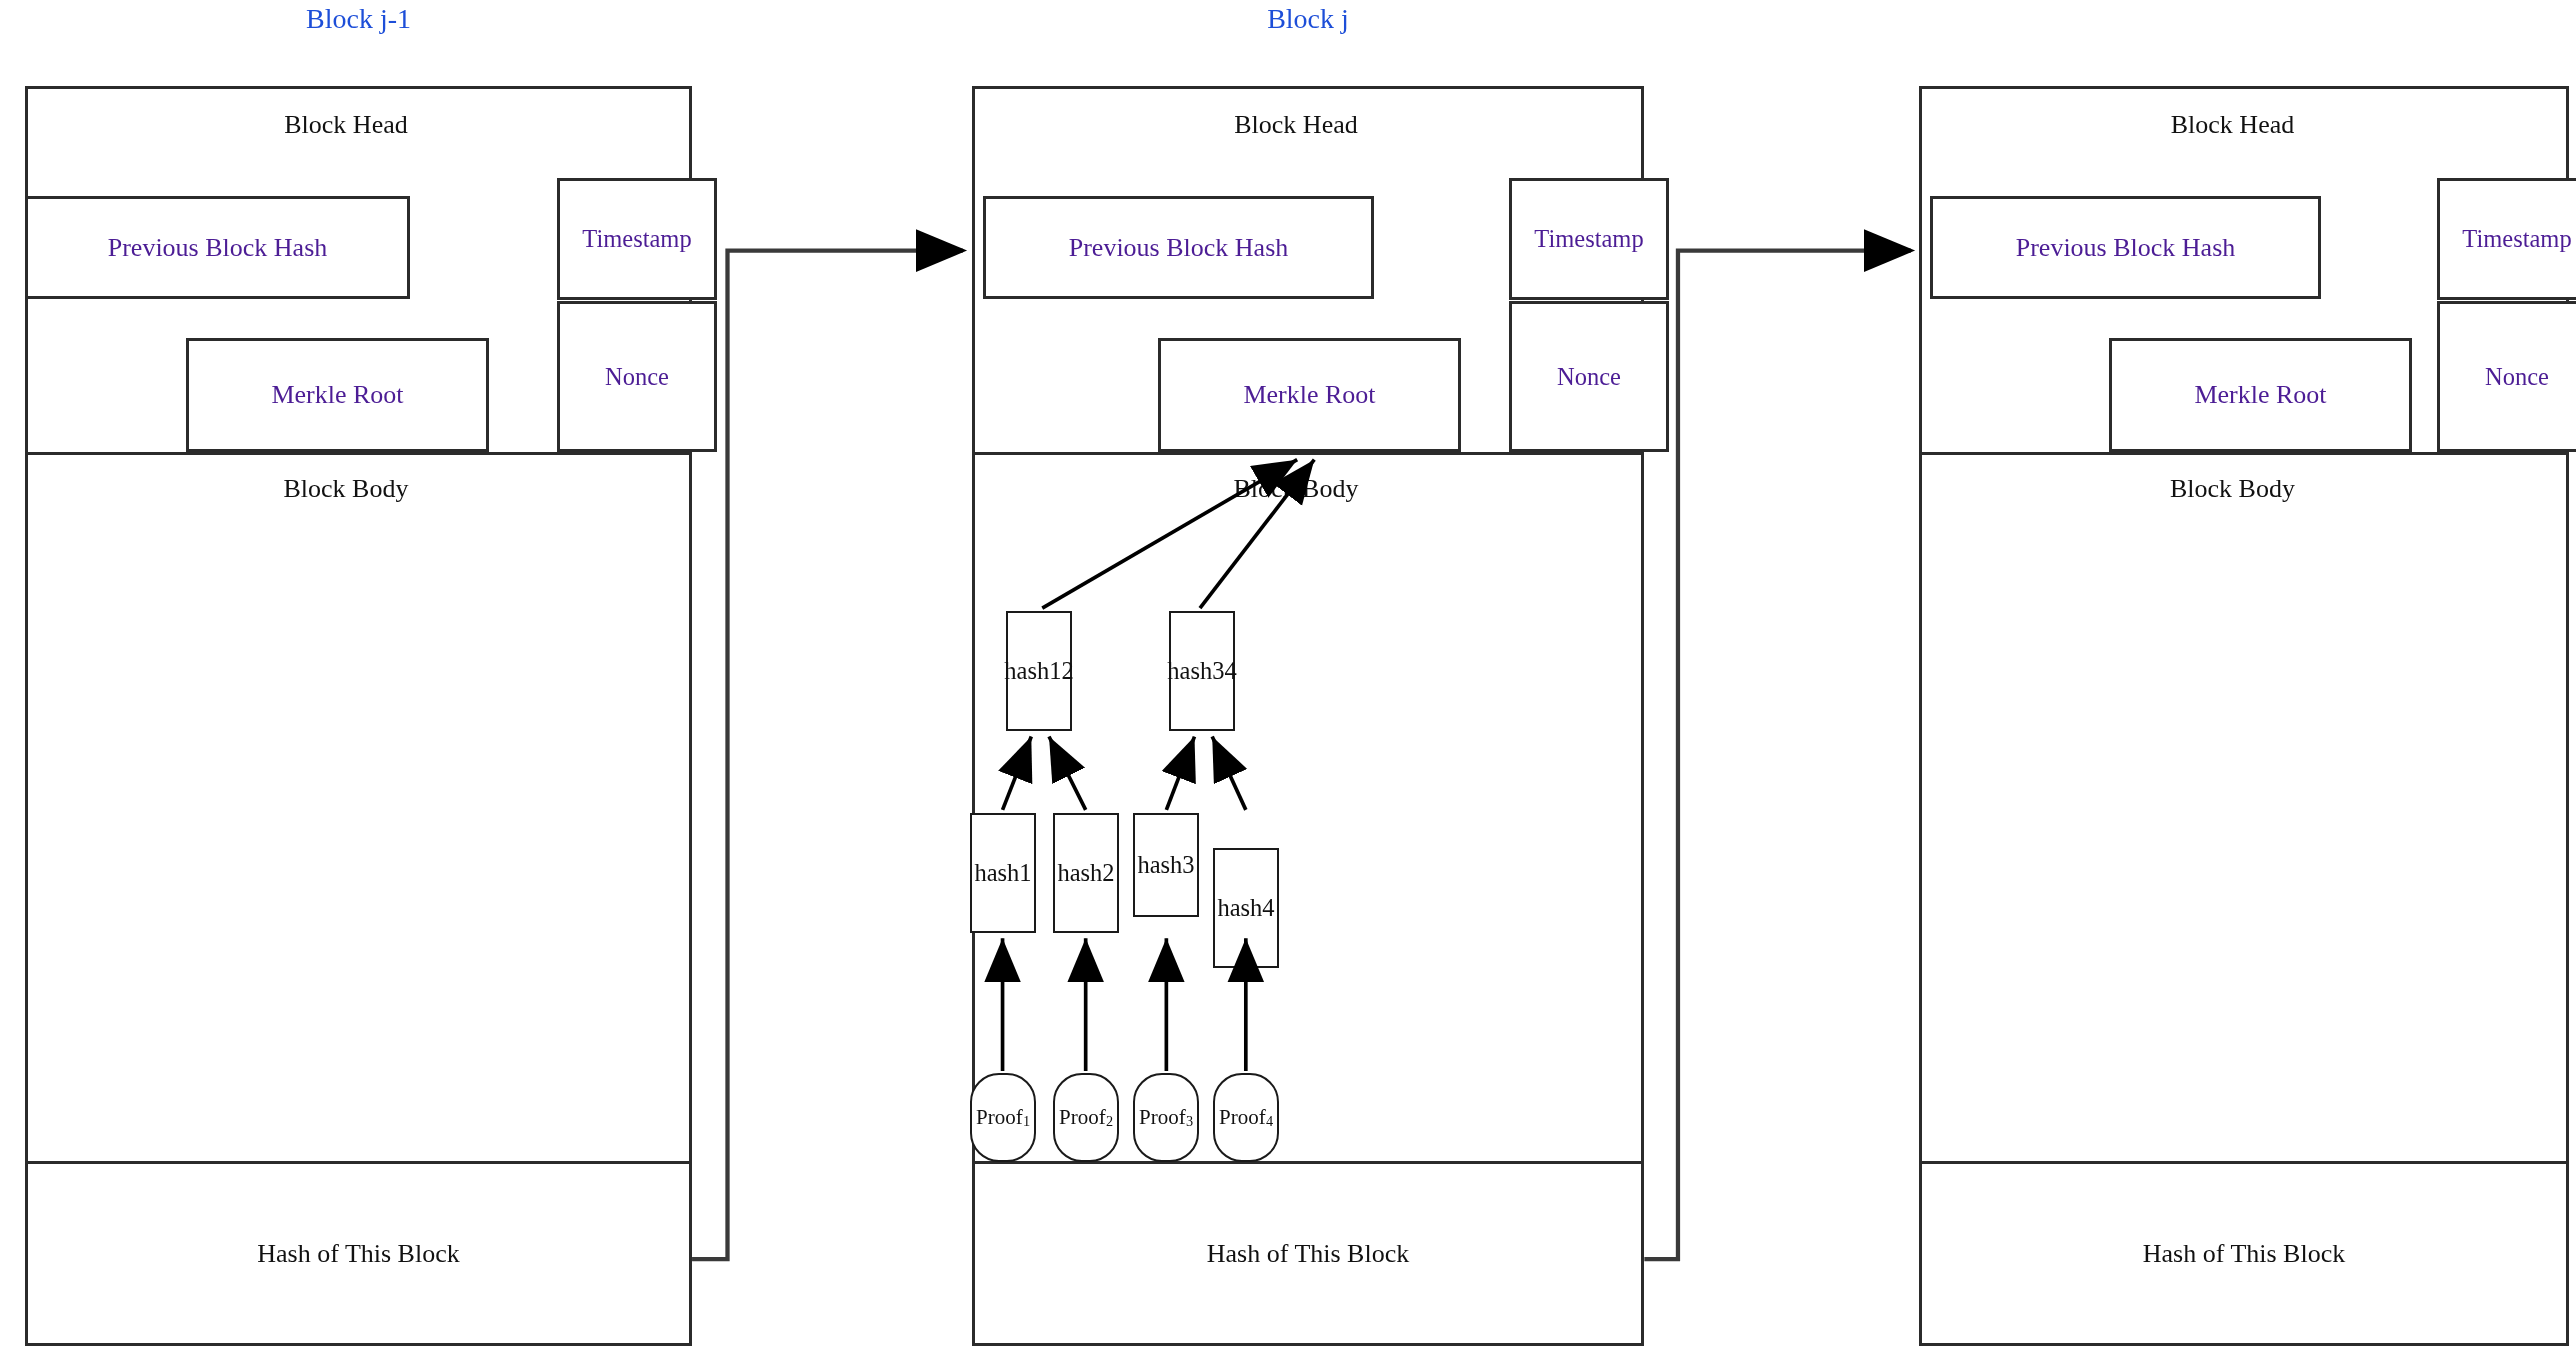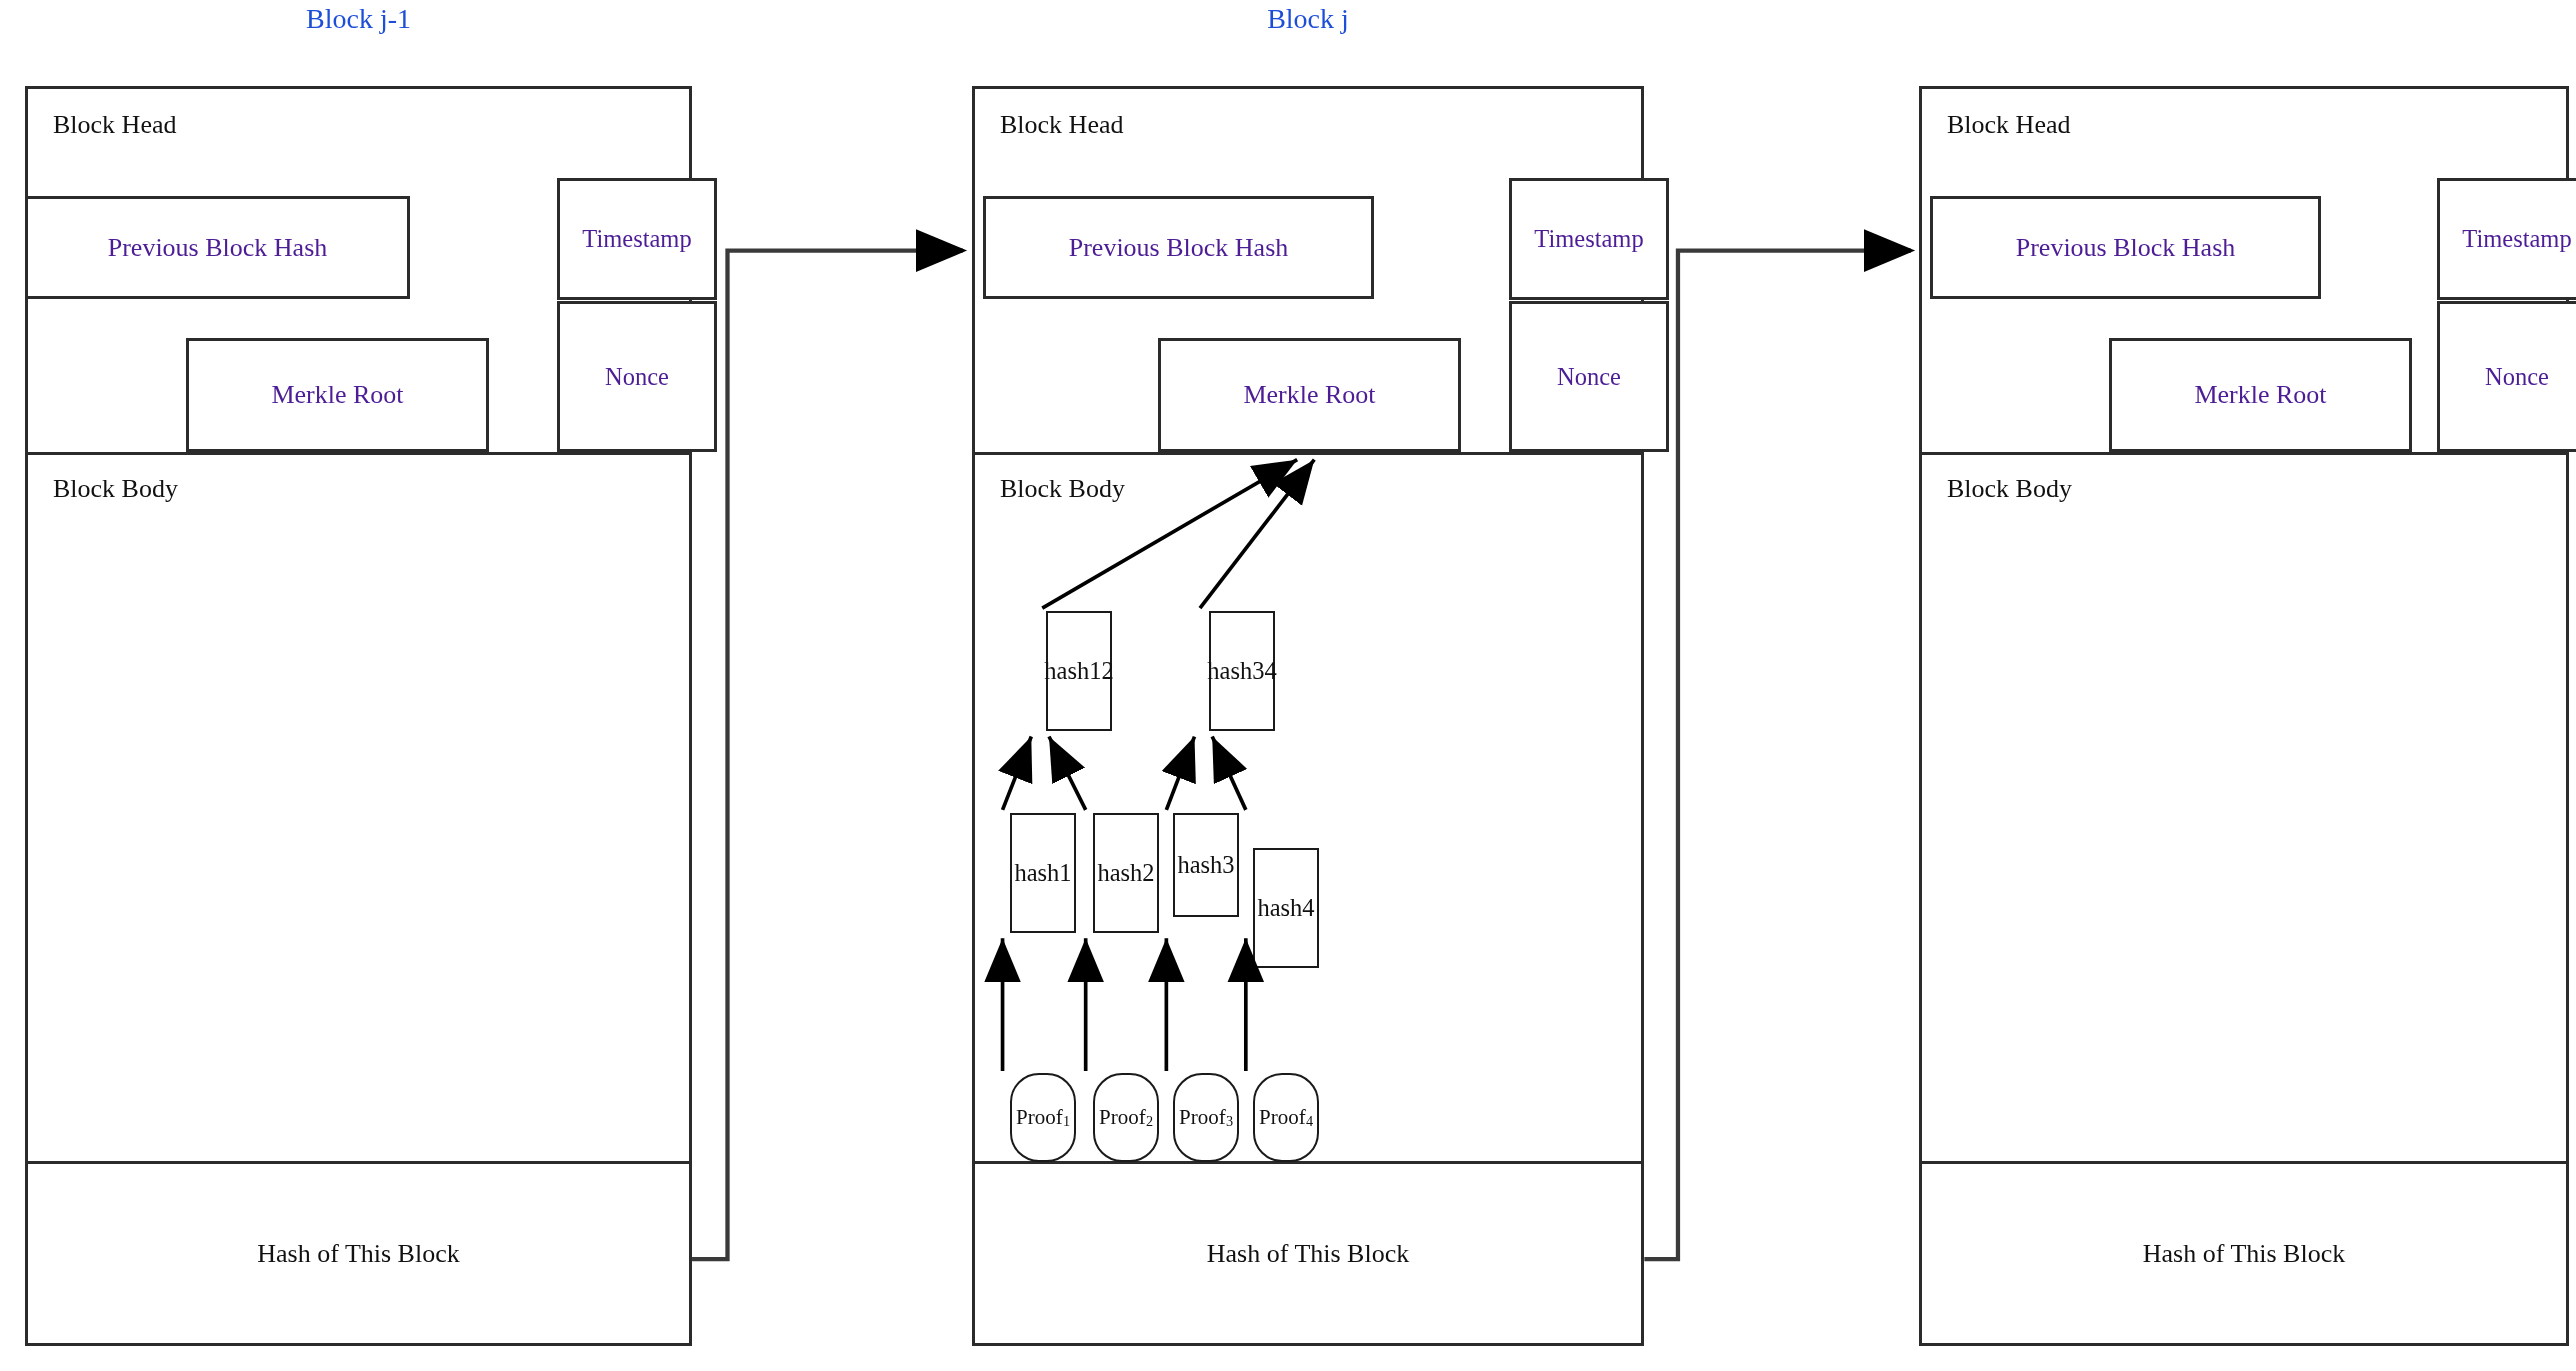--- a/index.html
+++ b/index.html
@@ -53,38 +53,36 @@
     white-space:nowrap;
     color:#4c1d95;
   }
   .cell.small{font-size:24.5px;margin-left:25px;}
 
   
   .section-cap{
     position:absolute;
     font-size:26px;
     white-space:nowrap;
-    text-align:left;
+    text-align:center;
     color:#111;
-    margin-left:28px;
   }
 
   
   .node{
     position:absolute;
     border:2.4px solid #1a1a1a;
     box-sizing:border-box;
     background:#ffffff;
     display:flex;
     align-items:center;
     justify-content:center;
     font-size:24.5px;
     white-space:nowrap;
     color:#111;
-    margin-left:40px;
   }
   .node.proof{font-size:21px;border-radius:29px;}
   .node .sub{
     font-size:0.68em;
     vertical-align:sub;
     position:relative;
     top:0.30em;
     left:0.02em;
   }
 

